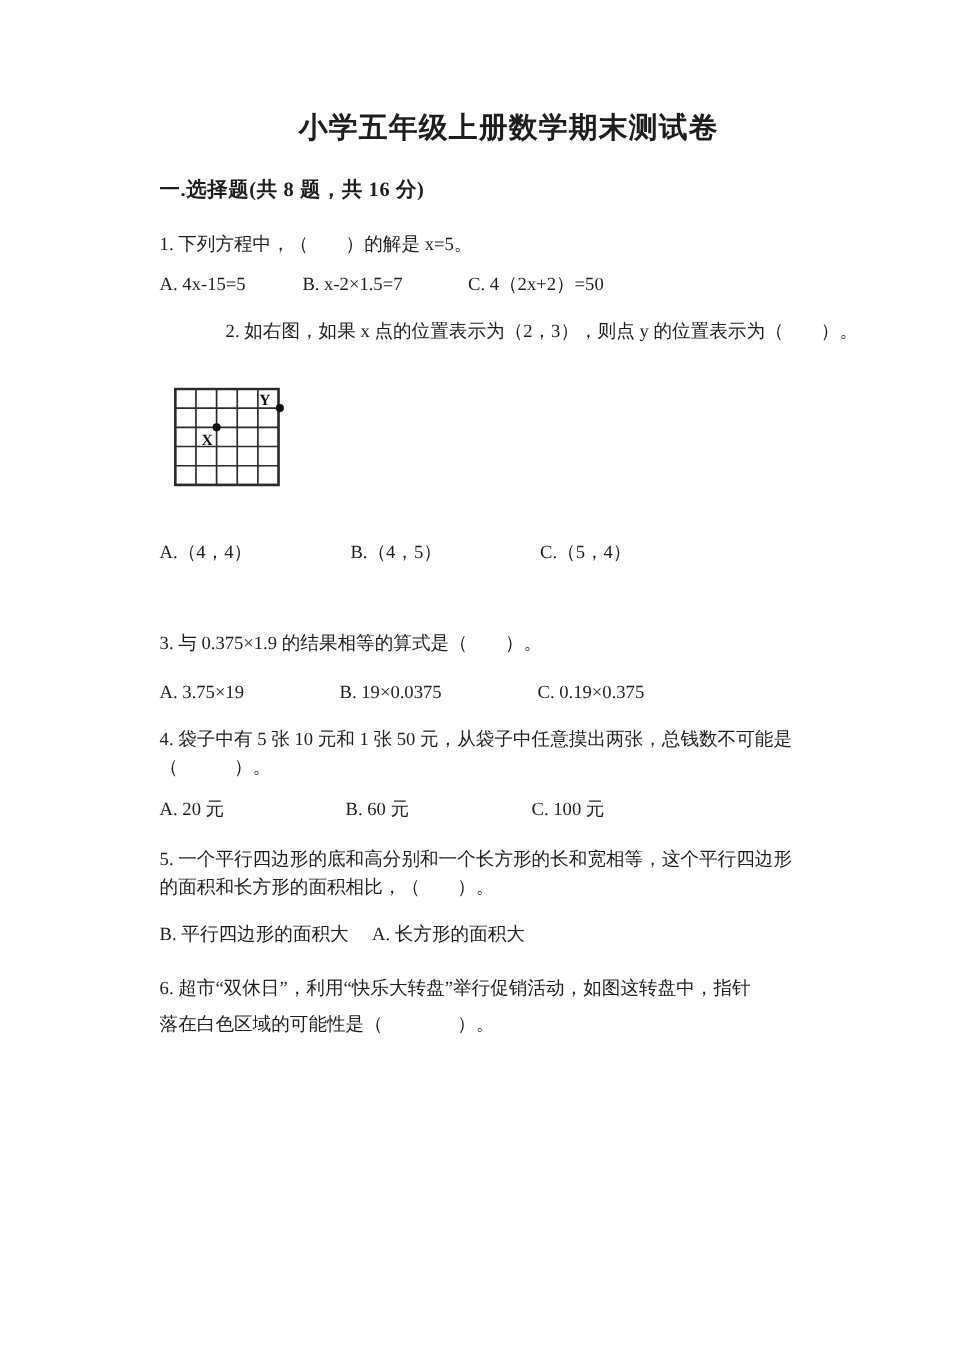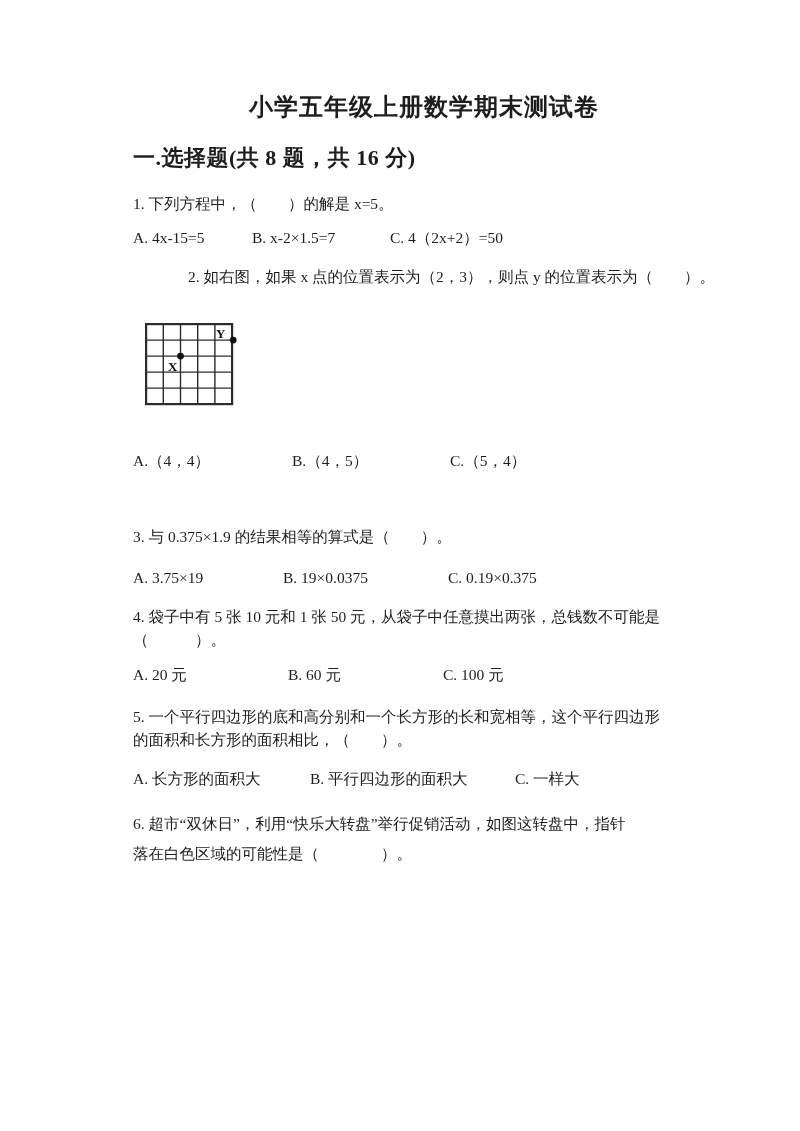--- a/index.html
+++ b/index.html
@@ -18,21 +18,21 @@
     margin:0;
     padding-top:92px;
     text-align:center;
     font-size:24px;
     font-weight:700;
     letter-spacing:1px;
     line-height:31px;
   }
   .section-heading{
     margin-top:23px;
-    font-size:22px;
+    font-size:17px;
     font-weight:700;
     line-height:23px;
     letter-spacing:.5px;
   }
   .qtext{margin:0;font-size:15.5px;line-height:23px;}
   .qline{display:block;}
   .opts{display:grid;font-size:15.5px;line-height:23px;}
   .q1-text{margin-top:23px;}
   .q1-opts{margin-top:11px;grid-template-columns:119px 138px auto;}
   .q2-text{margin-top:16px;text-align:right;}
@@ -118,23 +118,22 @@
         <span>C. 100 元</span>
       </div>
     </section>
 
     <section>
       <p class="qtext q5-text">
         <span class="qline">5. 一个平行四边形的底和高分别和一个长方形的长和宽相等，这个平行四边形</span>
         <span class="qline">的面积和长方形的面积相比，（　　）。</span>
       </p>
       <div class="opts q5-opts">
+        <span>B. 平行四边形的面积大</span>
         <span>A. 长方形的面积大</span>
-        <span>B. 平行四边形的面积大</span>
-        <span>C. 一样大</span>
       </div>
     </section>
 
     <section>
       <p class="qtext q6-text">
         <span class="qline">6. 超市“双休日”，利用“快乐大转盘”举行促销活动，如图这转盘中，指针</span>
         <span class="qline">落在白色区域的可能性是（　　　　）。</span>
       </p>
     </section>
 

